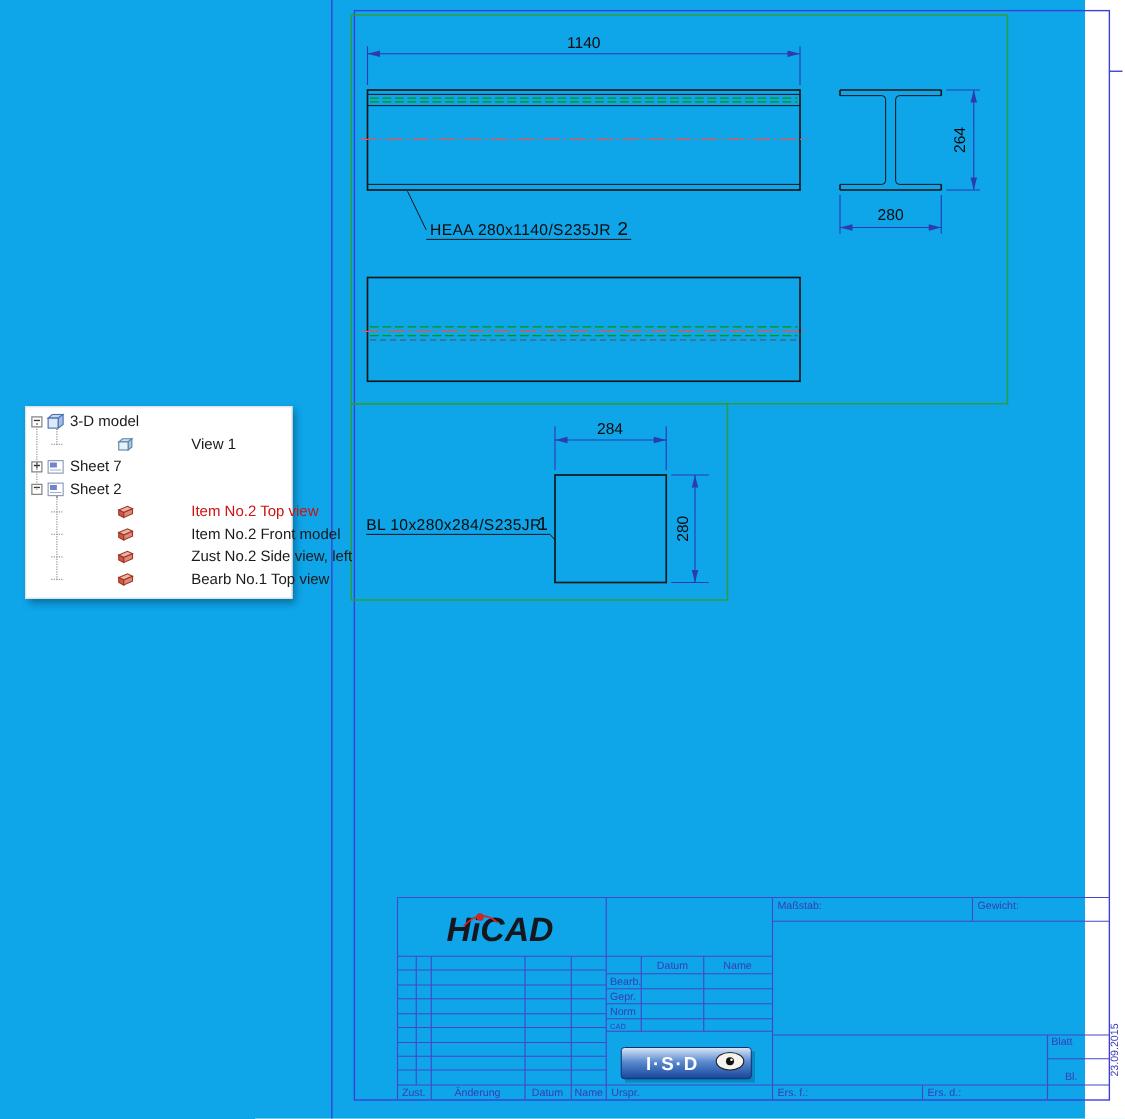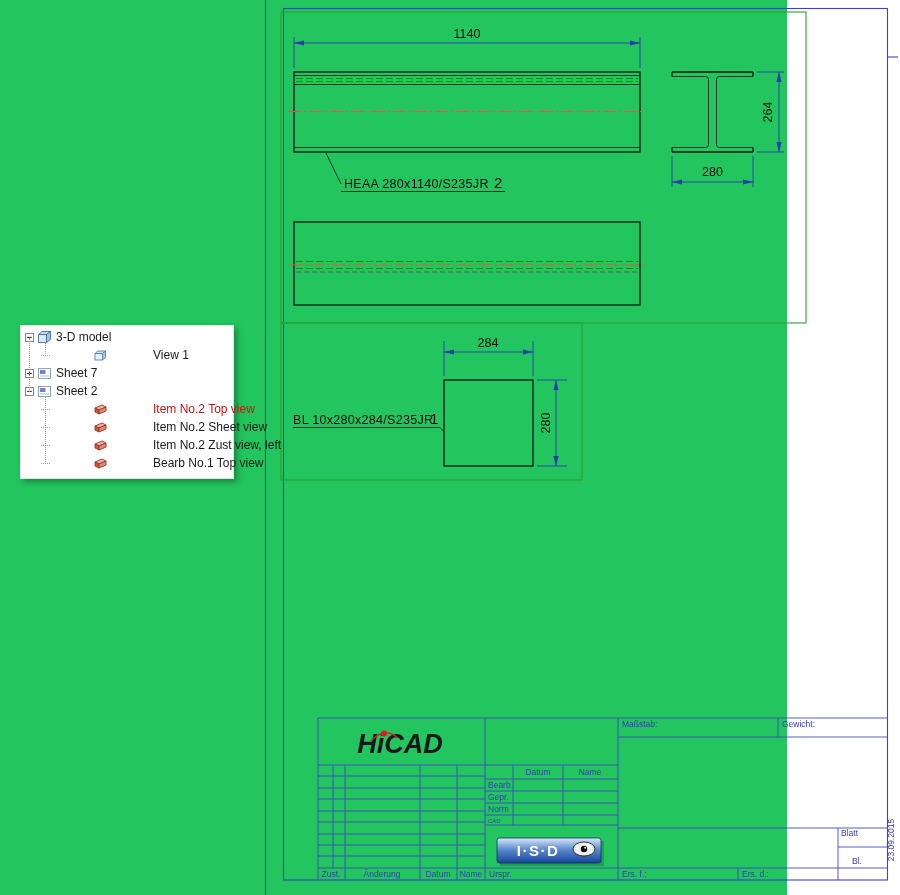--- a/index.html
+++ b/index.html
@@ -1,17 +1,17 @@
 <!DOCTYPE html>
 <html style="--c-frame: #3d3dd8; --c-titleline: #4646c8; --c-titletext: #3a3ab8; --c-viewport: #2f9e2f; --c-hidden: #009900; --c-centerline: #f05050; --c-dim: #2b3bb0; --c-edge: #141414; --c-selected: #cc1111;"><head>
 <meta charset="utf-8">
 <style>
   html,body{margin:0;padding:0;background:#ffffff;width:900px;height:895px;overflow:hidden;
             font-family:"Liberation Sans",sans-serif;}
-  #stage{position:relative;width:787px;height:895px;background:#22c55e;}
+  #stage{position:relative;width:868px;height:895px;background:#0ea5e9;}
   svg text{user-select:none;}
 
   
   .ln-frame{stroke:var(--c-frame);stroke-width:1.1;fill:none}
   .ln-title{stroke:var(--c-titleline);stroke-width:0.9;fill:none}
   .ln-vp{stroke:var(--c-viewport);stroke-width:1.1;fill:none}
   .ln-edge{stroke:var(--c-edge);stroke-width:1.3;fill:none}
   .ln-thin{stroke:var(--c-edge);stroke-width:0.8;fill:none}
   .ln-hidden{stroke:var(--c-hidden);stroke-width:1;fill:none;stroke-dasharray:7 3}
   .ln-hidden2{stroke:#555;stroke-width:0.9;fill:none;stroke-dasharray:5 3}
@@ -291,31 +291,31 @@
     <span class="tlabel sel">Item No.2 Top view</span>
   </div>
 
   <div class="trow lv1">
     <span class="stub"></span>
     <svg class="ticon" viewBox="0 0 15 13">
       <polygon points="2,5 9,2 13,4 6,7" fill="#e8b4a4" stroke="#a23322" stroke-width="0.9"></polygon>
       <polygon points="2,5 6,7 6,11 2,9" fill="#c85a45" stroke="#a23322" stroke-width="0.9"></polygon>
       <polygon points="6,7 13,4 13,8 6,11" fill="#d98a78" stroke="#a23322" stroke-width="0.9"></polygon>
     </svg>
-    <span class="tlabel">Item No.2 Sheet view</span>
+    <span class="tlabel">Item No.2 Front model</span>
   </div>
 
   <div class="trow lv1">
     <span class="stub"></span>
     <svg class="ticon" viewBox="0 0 15 13">
       <polygon points="2,5 9,2 13,4 6,7" fill="#e8b4a4" stroke="#a23322" stroke-width="0.9"></polygon>
       <polygon points="2,5 6,7 6,11 2,9" fill="#c85a45" stroke="#a23322" stroke-width="0.9"></polygon>
       <polygon points="6,7 13,4 13,8 6,11" fill="#d98a78" stroke="#a23322" stroke-width="0.9"></polygon>
     </svg>
-    <span class="tlabel">Item No.2 Zust view, left</span>
+    <span class="tlabel">Zust No.2 Side view, left</span>
   </div>
 
   <div class="trow lv1">
     <span class="stub"></span>
     <svg class="ticon" viewBox="0 0 15 13">
       <polygon points="2,5 9,2 13,4 6,7" fill="#e8b4a4" stroke="#a23322" stroke-width="0.9"></polygon>
       <polygon points="2,5 6,7 6,11 2,9" fill="#c85a45" stroke="#a23322" stroke-width="0.9"></polygon>
       <polygon points="6,7 13,4 13,8 6,11" fill="#d98a78" stroke="#a23322" stroke-width="0.9"></polygon>
     </svg>
     <span class="tlabel">Bearb No.1 Top view</span>

